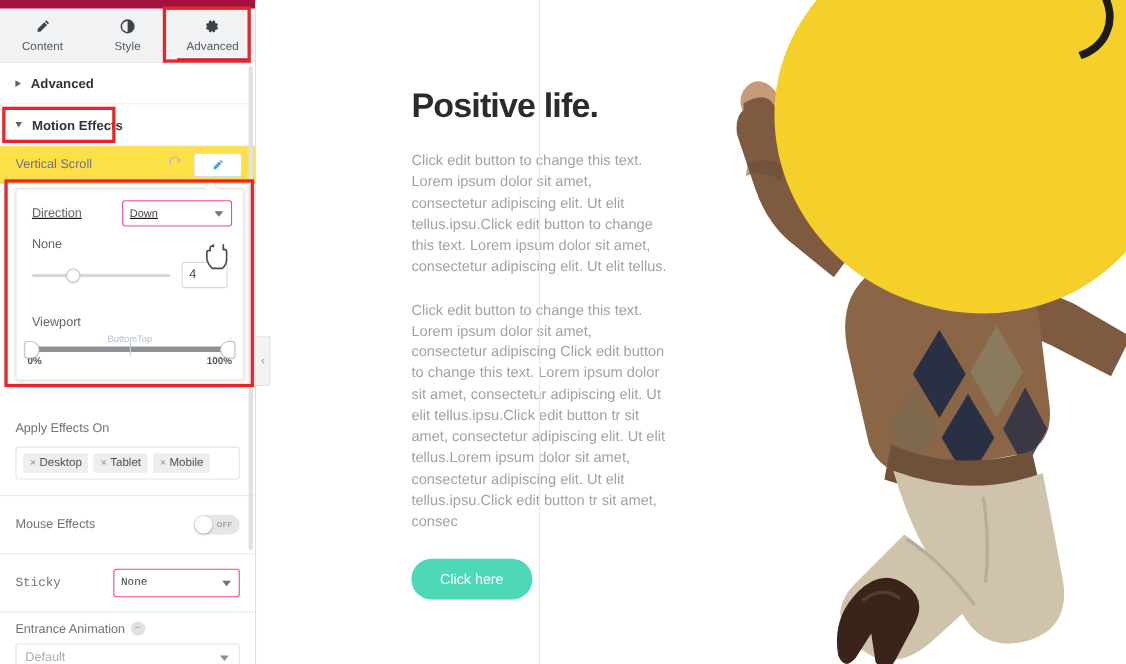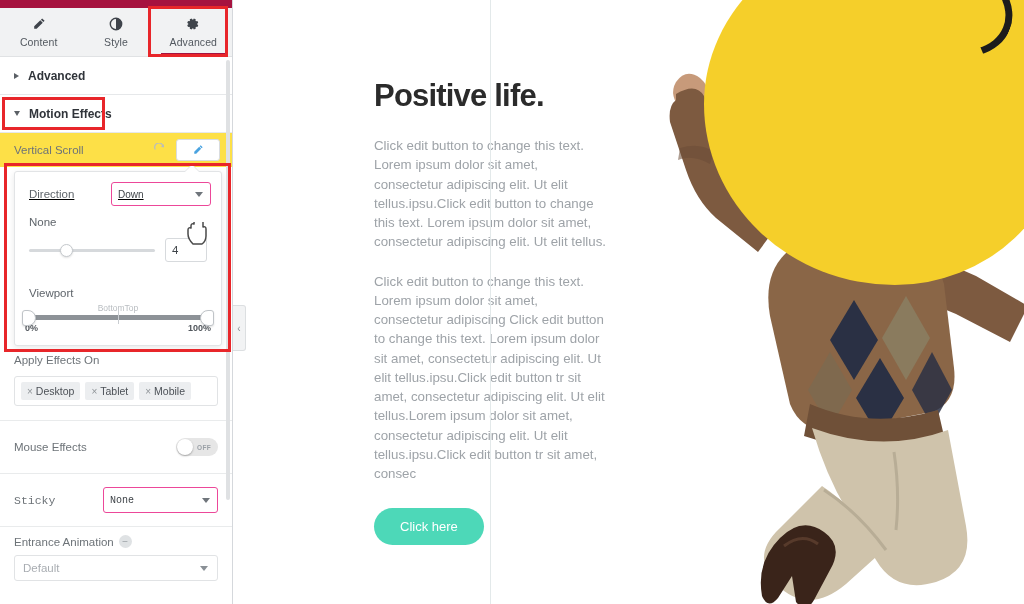--- a/index.html
+++ b/index.html
@@ -304,21 +304,21 @@
           <span class="vp-handle left"></span>
           <span class="vp-handle right"></span>
         </div>
       </div>
       <div class="vp-vals">
         <span>0%</span>
         <span>100%</span>
       </div>
     </div>
 
-    <div class="ctl-row" style="height:28px;">
+    <div class="ctl-row" style="height:28px;margin-top:30px;">
       <span class="ctl-label">Apply Effects On</span>
     </div>
     <div class="tag-field">
       <span class="tag">
         <span class="x">×</span>
         <span>Desktop</span>
       </span>
       <span class="tag">
         <span class="x">×</span>
         <span>Tablet</span>

